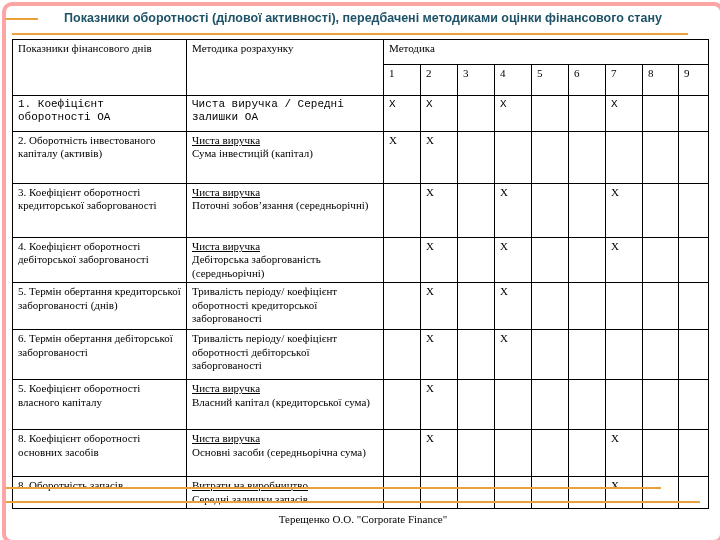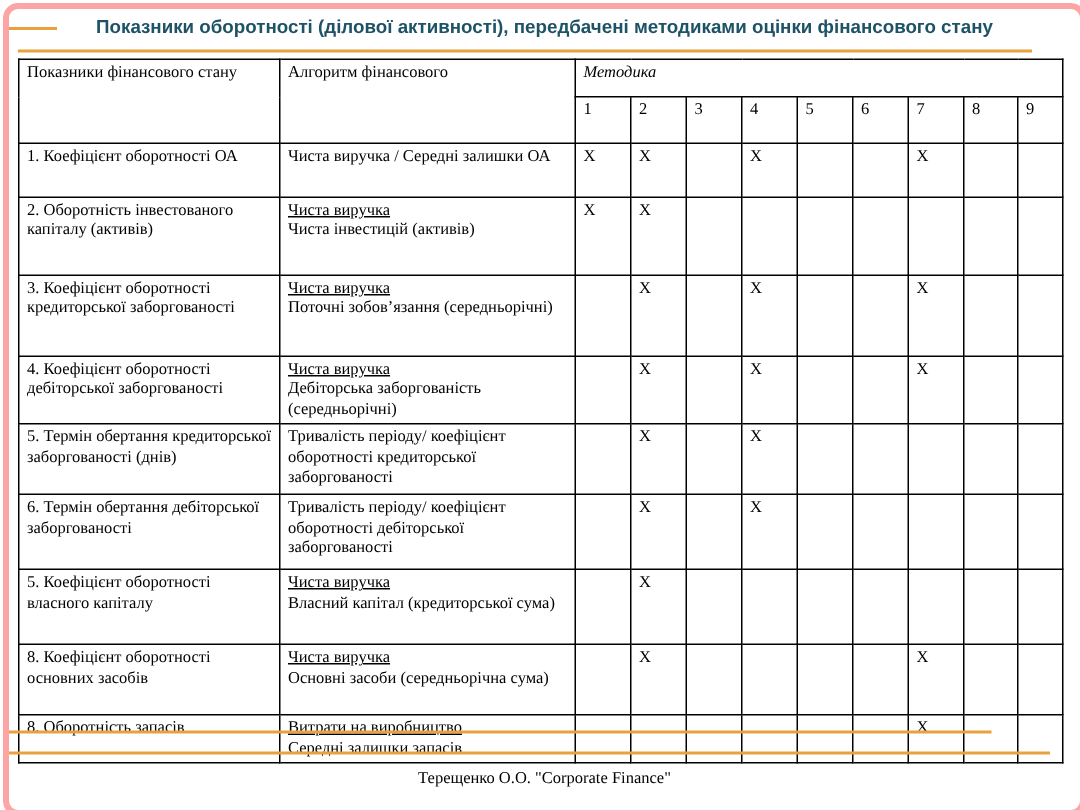--- a/index.html
+++ b/index.html
@@ -13,25 +13,25 @@
   #oline-top{top:12px;left:0;width:32px;}
   #oline-title{top:27px;left:6px;width:676px;}
   #oline-row9a{top:481px;left:0;width:655px;}
   #oline-row9b{top:495px;left:0;width:694px;}
   table.grid{position:absolute;top:33px;left:6px;width:696px;border-collapse:collapse;
              table-layout:fixed;font-size:11px;line-height:1.22;color:#000;z-index:1;}
   table.grid td,table.grid th{border:1px solid #000;padding:2px 5px;vertical-align:top;
              text-align:left;font-weight:normal;overflow:hidden;}
   th.hdr{font-weight:bold;}
   th.indic-hdr{vertical-align:middle;}
-  th.method-hdr{text-align:center;height:20px;font-style:italic;}
+  th.method-hdr{text-align:center;height:20px;}
   td.numcell{padding:2px 4px;}
   td.mark{padding:2px 4px;}
   .num{display:block;text-decoration:underline;}
-  tbody tr:nth-child(1){height:36px;}
+  tbody tr:nth-child(1){height:36px;font-family:Liberation Mono, monospace;}
   tbody tr:nth-child(2){height:52px;}
   tbody tr:nth-child(3){height:54px;margin-left:16px;}
   tbody tr:nth-child(4){height:45px;}
   tbody tr:nth-child(5){height:47px;}
   tbody tr:nth-child(6){height:50px;}
   tbody tr:nth-child(7){height:50px;}
   tbody tr:nth-child(8){height:47px;}
   tbody tr:nth-child(9){height:29px;}
   thead tr.numsrow{height:31px;}
   .footer{position:absolute;top:507px;left:0;width:100%;text-align:center;
@@ -58,22 +58,22 @@
         <col style="width:37px">
       <col style="width:37px">
         <col style="width:37px">
         <col style="width:37px">
       <col style="width:37px">
         <col style="width:36px">
         <col style="width:30px">
     </colgroup>
     <thead>
       <tr>
-        <th class="hdr indic-hdr" rowspan="2">Показники фінансового стану</th>
-        <th class="hdr" rowspan="2">Алгоритм фінансового</th>
+        <th class="hdr indic-hdr" rowspan="2">Показники фінансового днів</th>
+        <th class="hdr" rowspan="2">Методика розрахунку</th>
         <th class="hdr method-hdr" colspan="9">Методика</th>
       </tr>
       <tr class="numsrow">
         <td class="numcell">1</td>
         <td class="numcell">2</td>
         <td class="numcell">3</td>
         <td class="numcell">4</td>
         <td class="numcell">5</td>
         <td class="numcell">6</td>
         <td class="numcell">7</td>
@@ -90,21 +90,21 @@
         <td class="mark"></td>
         <td class="mark">X</td>
         <td class="mark"></td>
         <td class="mark"></td>
         <td class="mark">X</td>
         <td class="mark"></td>
         <td class="mark"></td>
       </tr>
       <tr>
         <td>2. Оборотність інвестованого капіталу (активів)</td>
-        <td><span class="num">Чиста виручка</span><span>Чиста інвестицій (активів)</span></td>
+        <td><span class="num">Чиста виручка</span><span>Сума інвестицій (капітал)</span></td>
         <td class="mark">X</td>
         <td class="mark">X</td>
         <td class="mark"></td>
         <td class="mark"></td>
         <td class="mark"></td>
         <td class="mark"></td>
         <td class="mark"></td>
         <td class="mark"></td>
         <td class="mark"></td>
       </tr>

